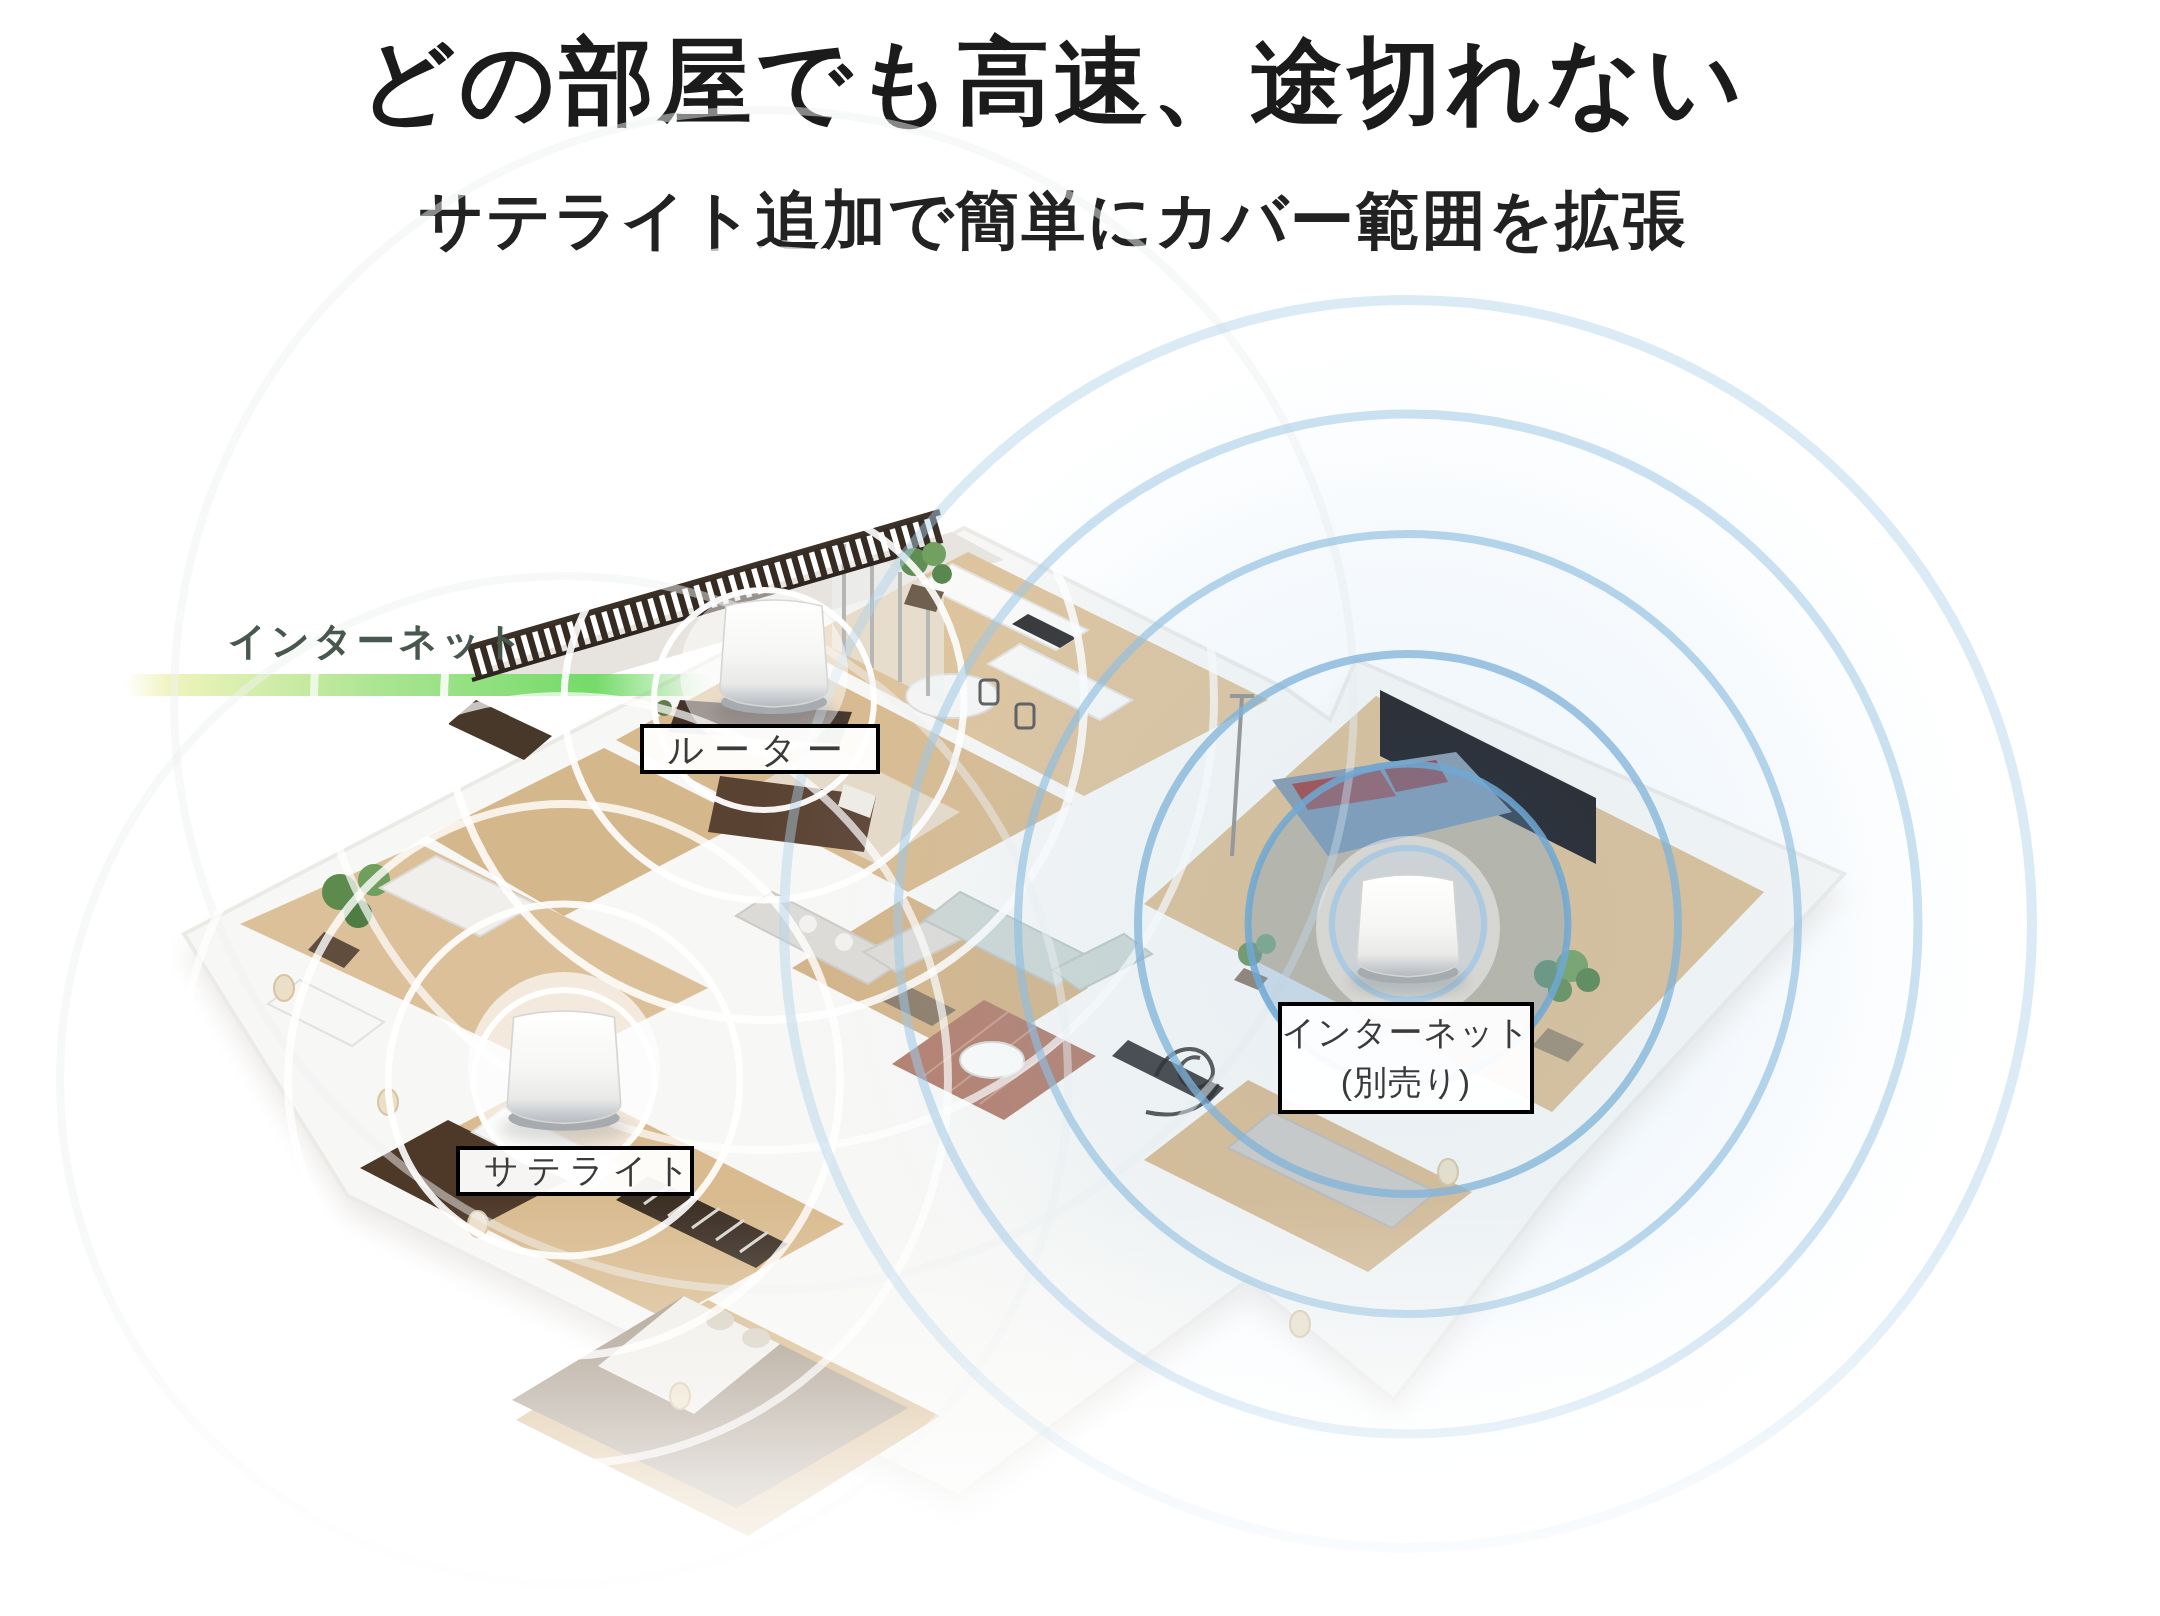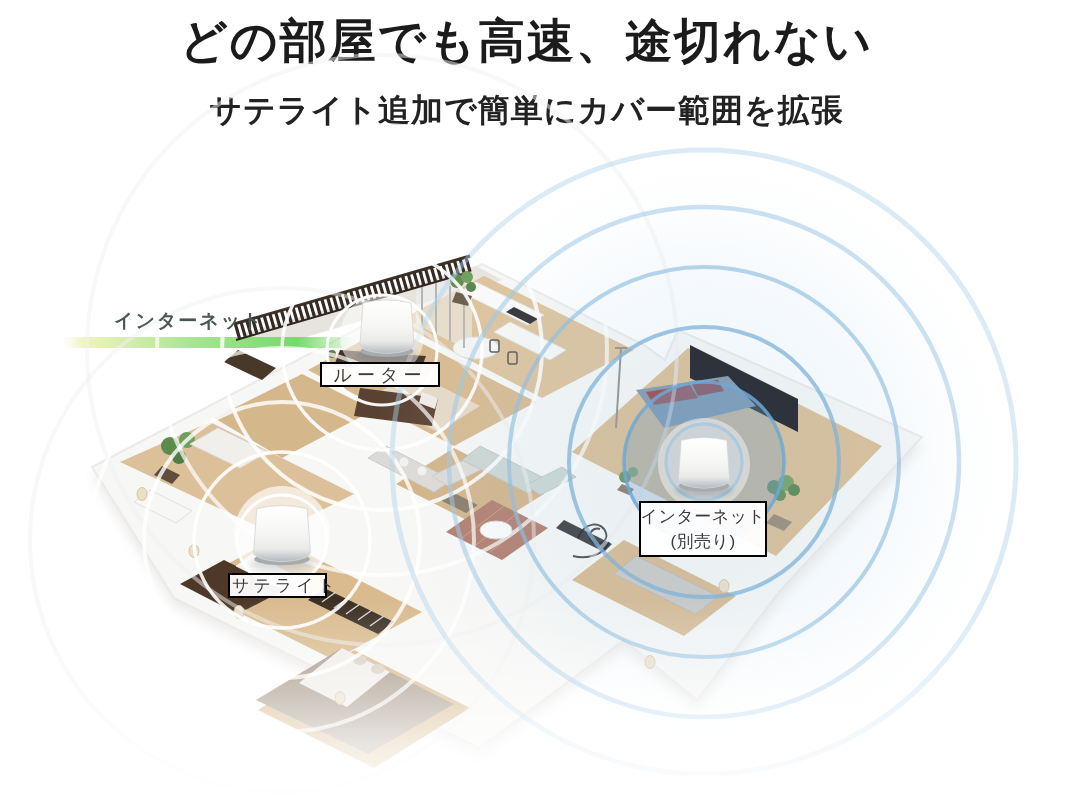--- a/index.html
+++ b/index.html
@@ -15,21 +15,21 @@
   #lbl-internet{
     position:absolute;left:90px;top:308px;font-size:19px;letter-spacing:2px;
     color:#48584e;font-weight:600;white-space:nowrap;
   }
   .lbl{
     position:absolute;display:flex;align-items:center;justify-content:center;
     background:rgba(255,255,255,.95);border:2px solid #000000;color:#3a3a3a;
     font-weight:500;box-sizing:border-box;white-space:nowrap;
   }
   #lbl-router{left:296px;top:362px;width:120px;height:25px;font-size:18px;letter-spacing:5px;}
-  #lbl-satellite{left:204px;top:573px;width:99px;height:25px;font-size:17px;letter-spacing:4px;padding-left:16px;}
+  #lbl-satellite{left:204px;top:573px;width:119px;height:25px;font-size:17px;letter-spacing:4px;padding-left:16px;}
   #lbl-addsat{left:615px;top:501px;width:128px;height:56px;font-size:17px;letter-spacing:.5px;
     flex-direction:column;line-height:25px;}
 </style>
 </head>
 <body>
 
 <div id="stage">
 
   <div class="hdr">
     <h1>どの部屋でも高速、途切れない</h1>

